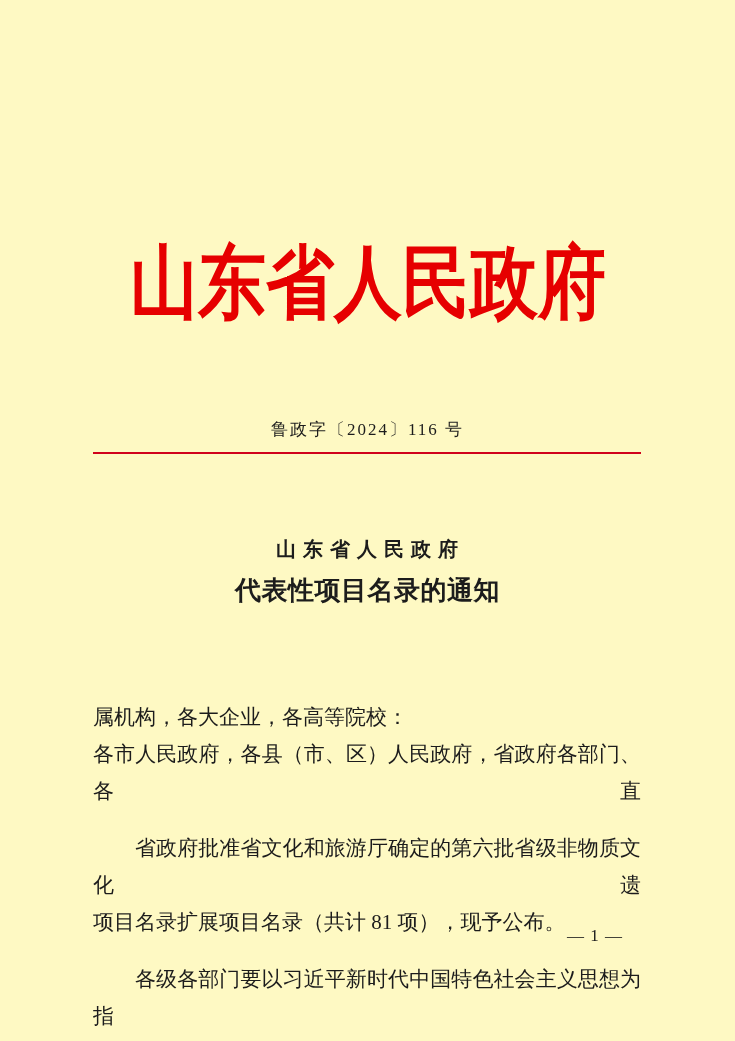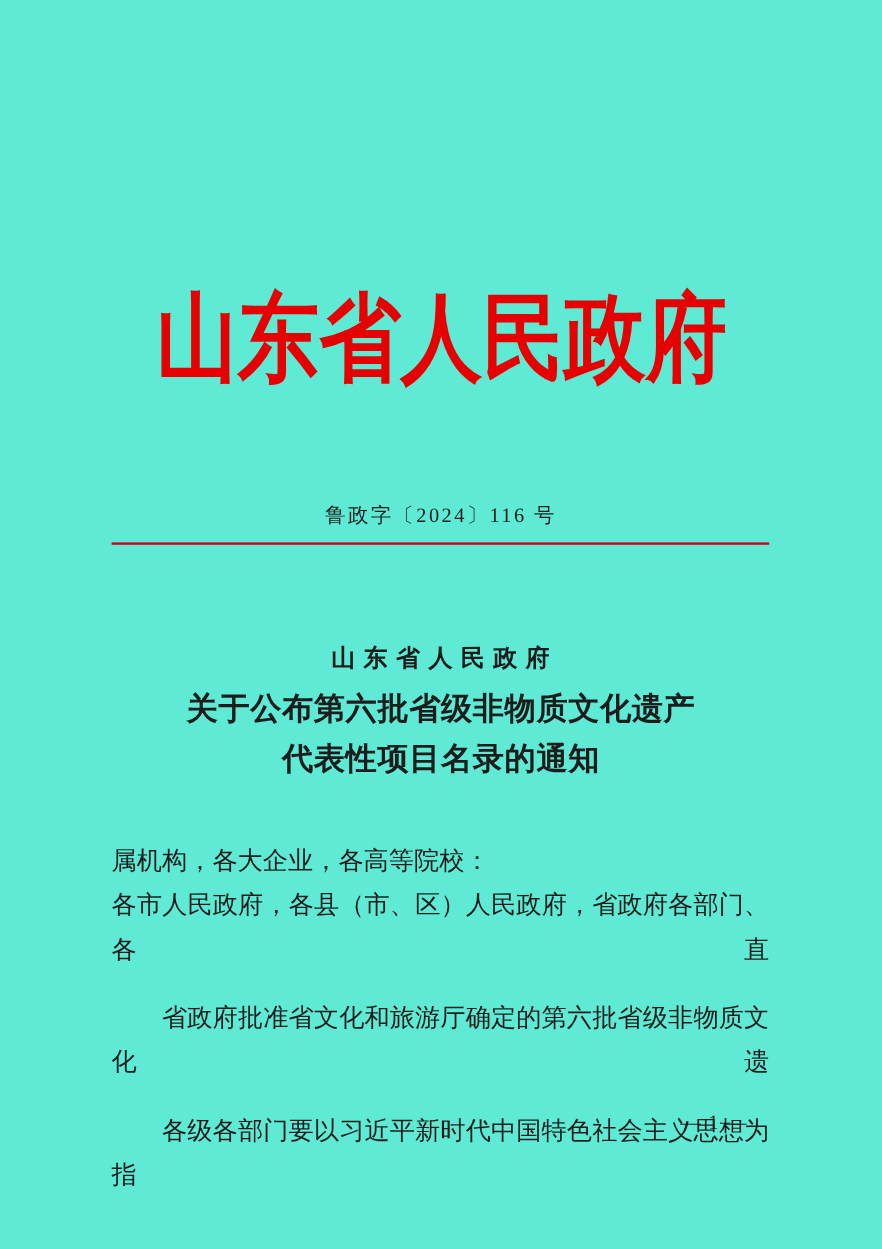--- a/index.html
+++ b/index.html
@@ -1,21 +1,21 @@
 <!DOCTYPE html>
 <html><head>
 <meta charset="utf-8">
 <style>
   * { margin: 0; padding: 0; box-sizing: border-box; }
   html, body { background: #ffffff; }
   .page {
     position: relative;
     width: 735px;
     height: 1041px;
-    background: #5eead4;
+    background: #fef9c3;
     overflow: hidden;
     font-family: "Liberation Serif", "DejaVu Serif", serif;
     color: #1c1c1c;
   }
 
   
   .masthead {
     position: absolute;
     top: 243px;
     left: 0;
@@ -105,26 +105,26 @@
   <header class="masthead">
     <span class="masthead-text">山东省人民政府</span>
   </header>
 
   <div class="doc-number">鲁政字〔2024〕116 号</div>
 
   <hr class="red-rule">
 
   <div class="doc-title">
     <div class="t1">山 东 省 人 民 政 府</div>
-    <div class="t2">关于公布第六批省级非物质文化遗产</div>
     <div class="t2">代表性项目名录的通知</div>
   </div>
 
   <div class="body-text">
     <div class="line">属机构，各大企业，各高等院校：</div>
     <div class="line fill">各市人民政府，各县（市、区）人民政府，省政府各部门、各直</div>
     <div class="line fill indent">省政府批准省文化和旅游厅确定的第六批省级非物质文化遗</div>
+    <div class="line">项目名录扩展项目名录（共计 81 项），现予公布。</div>
     <div class="line fill indent">各级各部门要以习近平新时代中国特色社会主义思想为指</div>
   </div>
 
   <div class="page-number">— 1 —</div>
 
 </div>
 
 </body></html>

